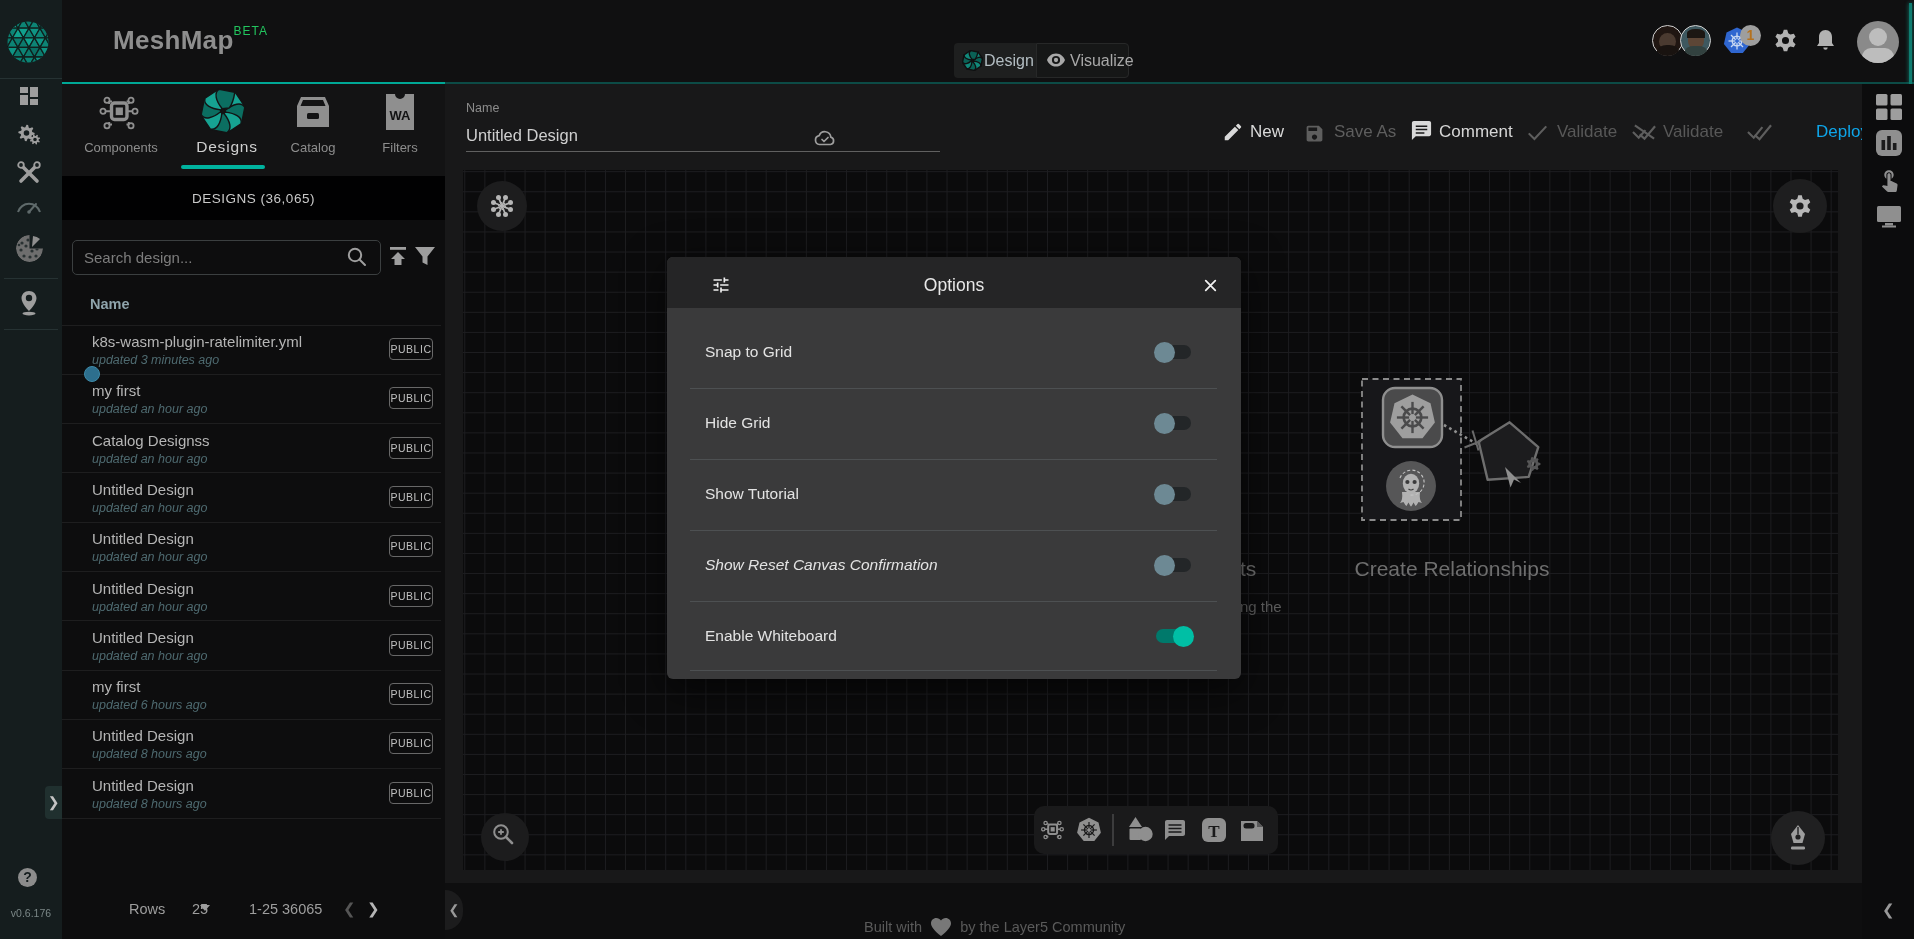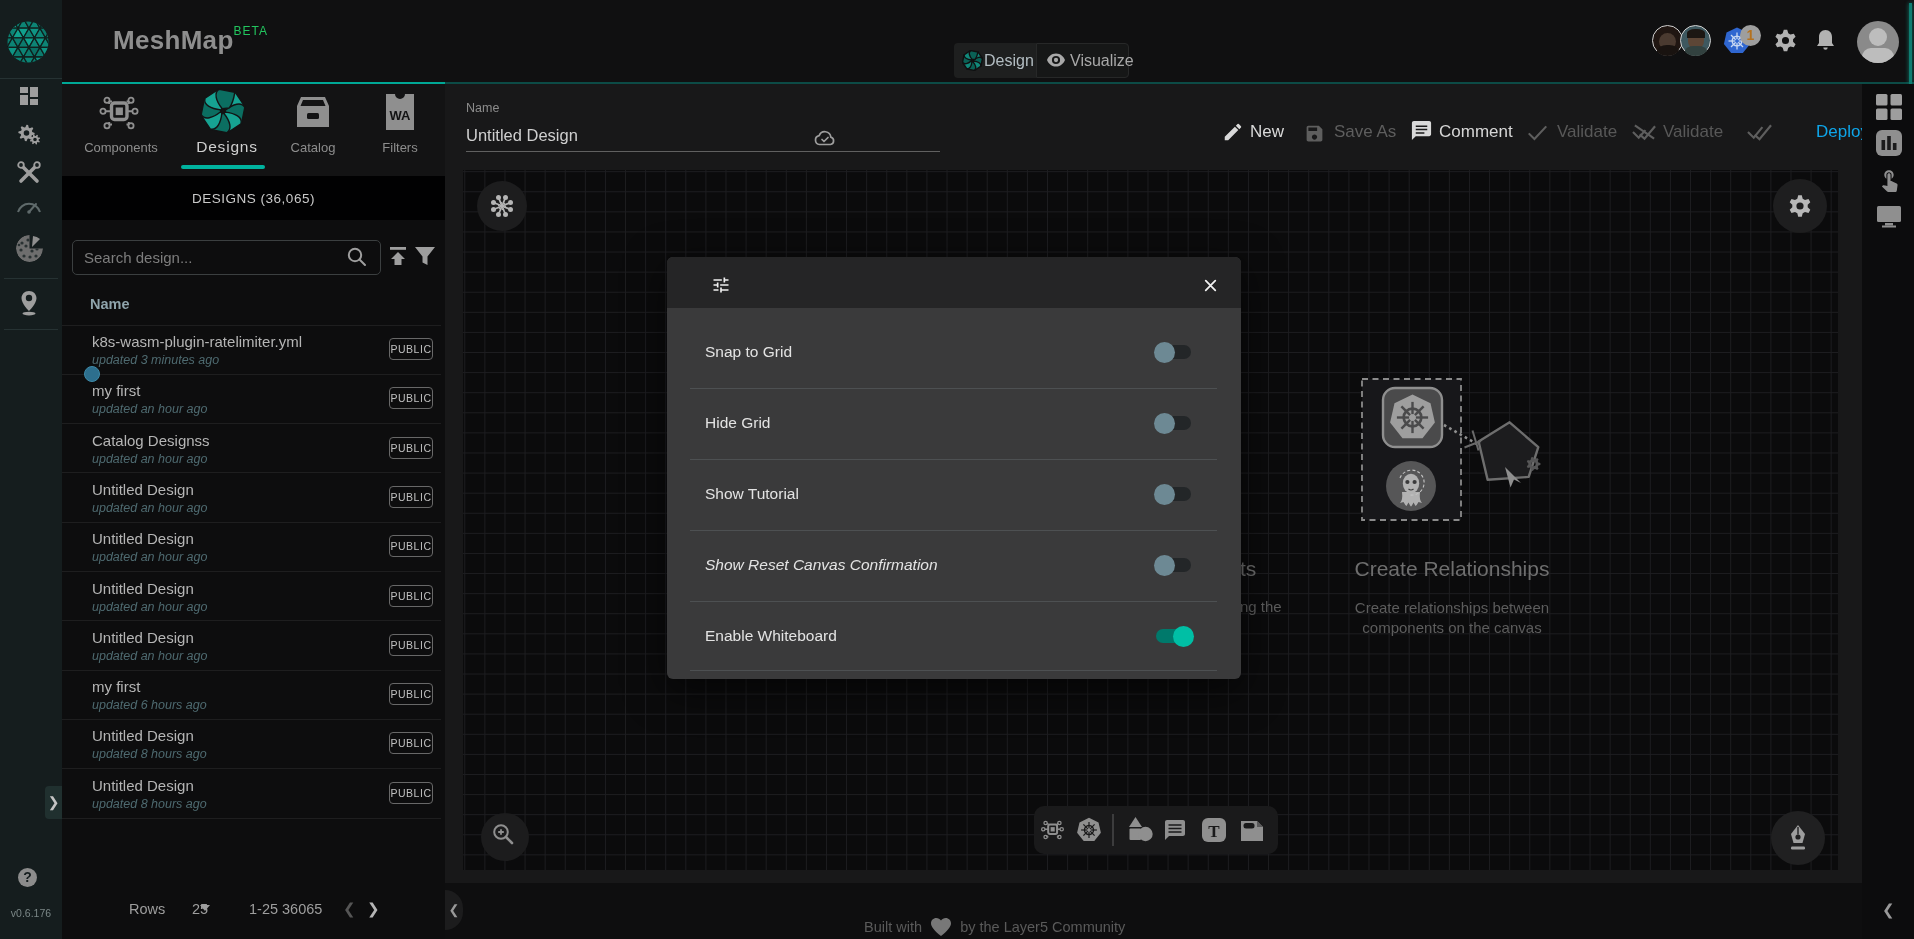--- a/index.html
+++ b/index.html
@@ -409,21 +409,20 @@
   <path d="M1400 478 a12.5 12.5 0 1 1 10 17" fill="none" stroke="#c4c4c4" stroke-width="1.1" stroke-dasharray="3 2.2"></path>
   <line x1="1444" y1="425" x2="1477" y2="444" stroke="#8f8f8f" stroke-width="2.6" stroke-dasharray="2.6 3.4"></line>
   <polygon points="1509.6,422.3 1478.6,441.5 1487.6,479.8 1528.7,476.9 1538.3,447.2" fill="#1c1c1e" stroke="#6e6e6e" stroke-width="2.4" stroke-linejoin="round"></polygon>
   <path d="M1464.5 447.5 L1481 441 M1472.5 430.5 L1478.5 450.5" stroke="#6a6a6a" stroke-width="2"></path>
   <path fill-rule="evenodd" d="M1540.4,463.1 L1540.4,464.9 L1538.4,465.6 L1537.8,466.9 L1538.6,468.8 L1537.1,470.0 L1535.3,468.9 L1534.0,469.2 L1532.9,471.0 L1531.0,470.6 L1530.8,468.5 L1529.7,467.6 L1527.7,467.9 L1526.8,466.2 L1528.3,464.7 L1528.3,463.3 L1526.8,461.8 L1527.7,460.1 L1529.7,460.4 L1530.8,459.5 L1531.0,457.4 L1532.9,457.0 L1534.0,458.8 L1535.3,459.1 L1537.1,458.0 L1538.6,459.2 L1537.8,461.1 L1538.4,462.4 Z M1535.7,464.0 A2.2,2.2 0 1,0 1531.3,464.0 A2.2,2.2 0 1,0 1535.7,464.0 Z" fill="#565657"></path>
   <path d="M1505 467 L1510.5 487.5 L1514 479.5 L1521 483 Z" fill="#8f8f8f"></path>
 </svg>
   <div class="abs" style="left:1240px;top:557px;font-size:21px;color:#6e6e6e;">ts</div>
   <div class="abs" style="left:1240px;top:598px;font-size:15px;color:#5d5d5d;">ng the</div>
   <div class="abs" style="left:1332px;top:557px;width:240px;text-align:center;font-size:21px;color:#6e6e6e;">Create Relationships</div>
-  <div class="abs" style="left:1332px;top:598px;width:240px;text-align:center;font-size:15px;color:#5d5d5d;line-height:20px;">Create relationships between components on the canvas</div>
 
   <div class="abs" style="left:481px;top:813px;width:48px;height:48px;border-radius:50%;background:#1c1c1d;"></div>
   <div class="abs" id="zoomicon" style="left:491px;top:822px;width:24px;height:24px;"><svg width="24" height="24" viewBox="0 0 24 24" fill="none" stroke="#8f8f8f" stroke-width="2">
 <circle cx="10" cy="10" r="6.8"></circle>
         <path d="M15 15 L21 21" stroke-width="2.6" stroke-linecap="round"></path>
 <path d="M10 7.2 V12.8 M7.2 10 H12.8" stroke-width="1.8"></path>
       </svg></div>
 
   <div class="abs" style="left:1034px;top:806px;width:244px;height:48px;border-radius:10px;background:#1a1a1b;"></div>
 
@@ -515,20 +514,21 @@
 
   <div class="abs" style="left:864px;top:917px;width:400px;font-size:14.5px;color:#5a5a5a;white-space:nowrap;">Built with&nbsp; <svg width="22" height="20" viewBox="0 0 24 22" fill="#787878" style="vertical-align:-5px;">
         <path d="M12 21 C5 15 1 11 1 6.8 C1 3.6 3.6 1 6.8 1 C8.9 1 10.9 2.1 12 3.8 C13.1 2.1 15.1 1 17.2 1 C20.4 1 23 3.6 23 6.8 C23 11 19 15 12 21 Z"></path>
       </svg> &nbsp;by the Layer5 Community</div>
 
   <div class="abs" style="left:667px;top:257px;width:574px;height:422px;border-radius:6px;background:#3a3a3b;box-shadow:0 10px 40px rgba(0,0,0,0.6);overflow:hidden;">
     <div style="position:absolute;left:0;top:0;width:574px;height:51px;background:#252526;"></div>
     <div id="tuneicon" style="position:absolute;left:44px;top:18px;width:20px;height:20px;"><svg width="20" height="20" viewBox="0 0 24 24" fill="#f0f0f0">
 <path d="M3 17v2h6v-2H3zM3 5v2h10V5H3zm10 16v-2h8v-2h-8v-2h-2v6h2zM7 9v2H3v2h4v2h2V9H7zm14 4v-2H11v2h10zm-6-4h2V7h4V5h-4V3h-2v6z"></path>
         </svg></div>
+    <div style="position:absolute;left:0;top:18px;width:574px;text-align:center;font-size:17.5px;color:#e8e8e8;">Options</div>
     <div id="xicon" style="position:absolute;left:536px;top:21px;width:15px;height:15px;"><svg width="15" height="15" viewBox="0 0 22 22" stroke="#f0f0f0" stroke-width="2.6" stroke-linecap="round">
 <path d="M4 4 L18 18 M18 4 L4 18"></path>
         </svg></div>
     <div style="position:absolute;left:38px;top:86px;font-size:15.5px;color:#e3e3e3;">Snap to Grid</div>
     <div style="position:absolute;left:489px;top:88px;width:35px;height:14px;border-radius:7px;background:#232628;"></div>
     <div style="position:absolute;left:486.5px;top:84.5px;width:21px;height:21px;border-radius:50%;background:#6d8994;"></div>
     <div style="position:absolute;left:23px;top:131px;width:527px;height:1px;background:#4d5052;"></div>
     <div style="position:absolute;left:38px;top:157px;font-size:15.5px;color:#e3e3e3;">Hide Grid</div>
     <div style="position:absolute;left:489px;top:159px;width:35px;height:14px;border-radius:7px;background:#232628;"></div>
     <div style="position:absolute;left:486.5px;top:155.5px;width:21px;height:21px;border-radius:50%;background:#6d8994;"></div>

